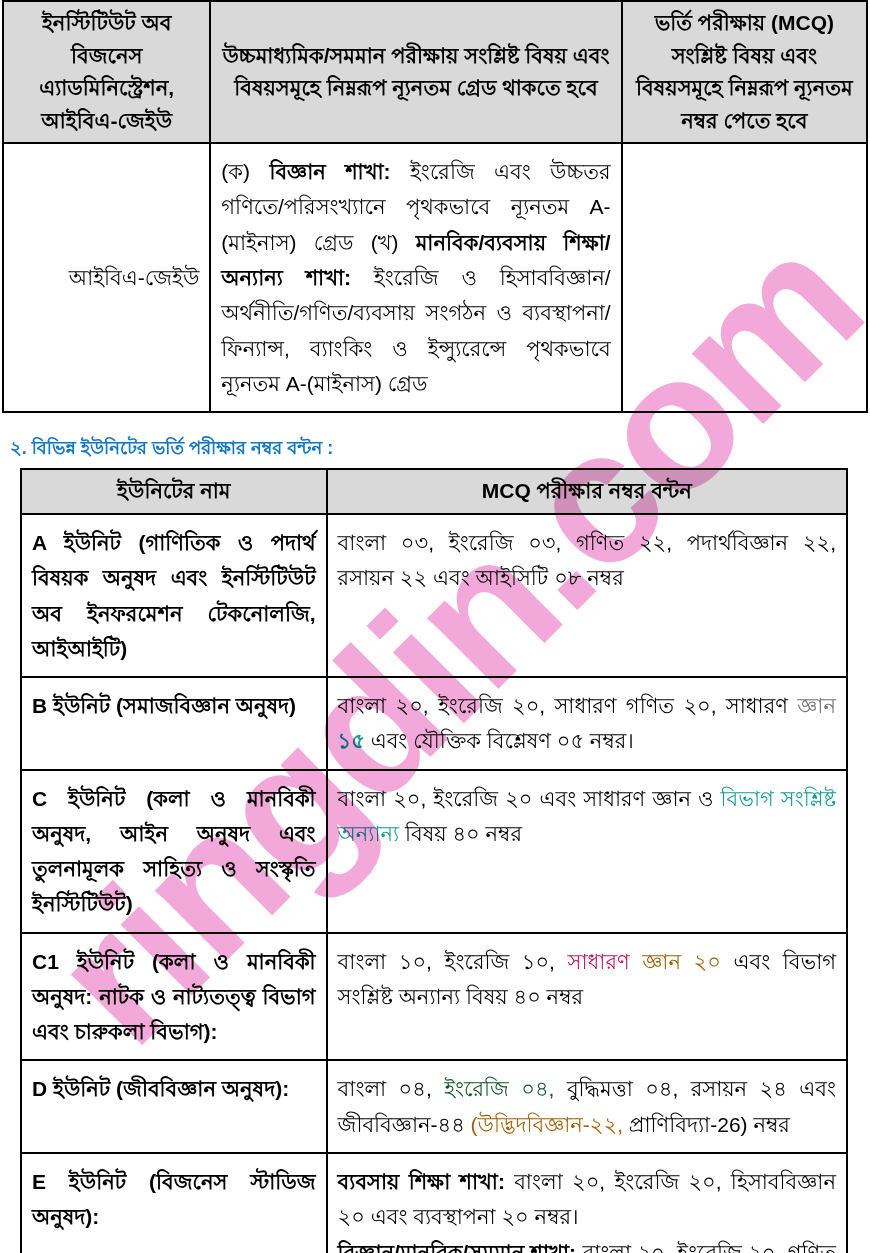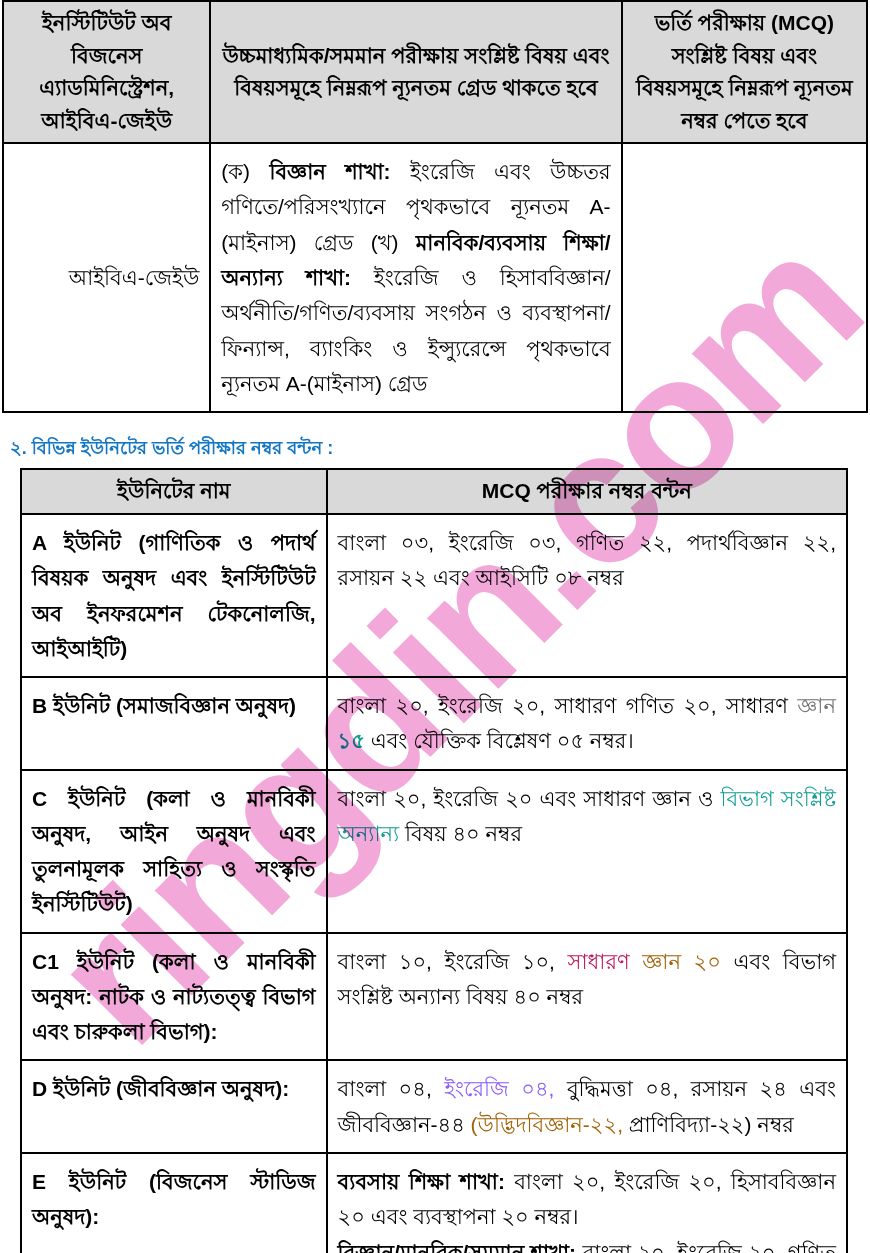--- a/index.html
+++ b/index.html
@@ -120,21 +120,21 @@
           <td><span>বাংলা ২০, ইংরেজি ২০ এবং সাধারণ জ্ঞান ও </span><span style="color: rgb(22, 158, 149);">বিভাগ সংশ্লিষ্ট অন্যান্য</span><span> বিষয় ৪০ নম্বর</span></td>
         </tr>
 
         <tr>
           <td><span>C1 ইউনিট (কলা ও মানবিকী অনুষদ: নাটক ও নাট্যতত্ত্ব বিভাগ এবং চারুকলা বিভাগ):</span></td>
           <td><span>বাংলা ১০, ইংরেজি ১০, </span><span style="color: #be185d;">সাধারণ</span><span> </span><span style="color: #a16207;">জ্ঞান ২০</span><span> এবং বিভাগ সংশ্লিষ্ট অন্যান্য বিষয় ৪০ নম্বর</span></td>
         </tr>
 
         <tr>
           <td><span>D ইউনিট (জীববিজ্ঞান অনুষদ):</span></td>
-          <td><span>বাংলা ০৪, </span><span style="color: #8b5cf6;">ইংরেজি ০৪,</span><span> বুদ্ধিমত্তা ০৪, রসায়ন ২৪ এবং জীববিজ্ঞান-৪৪ </span><span style="color: #a16207;">(উদ্ভিদবিজ্ঞান-২২,</span><span> প্রাণিবিদ্যা-২২) নম্বর</span></td>
+          <td><span>বাংলা ০৪, </span><span style="color: #14532d;">ইংরেজি ০৪,</span><span> বুদ্ধিমত্তা ০৪, রসায়ন ২৪ এবং জীববিজ্ঞান-৪৪ </span><span style="color: #a16207;">(উদ্ভিদবিজ্ঞান-২২,</span><span> প্রাণিবিদ্যা-26) নম্বর</span></td>
         </tr>
 
         <tr>
           <td><span>E ইউনিট (বিজনেস স্টাডিজ অনুষদ):</span></td>
           <td><span class="b">ব্যবসায় শিক্ষা শাখা:</span><span> বাংলা ২০, ইংরেজি ২০, হিসাববিজ্ঞান ২০ এবং ব্যবস্থাপনা ২০ নম্বর।
 </span><span class="b">বিজ্ঞান/মানবিক/সমমান শাখা:</span><span> বাংলা ২০, ইংরেজি ২০, গণিত ও Analytical Ability ২০, বিজনেস সম্পর্কিত সাধারণ জ্ঞান ২০ নম্বর</span></td>
         </tr>
 
       </tbody>
   </table>

